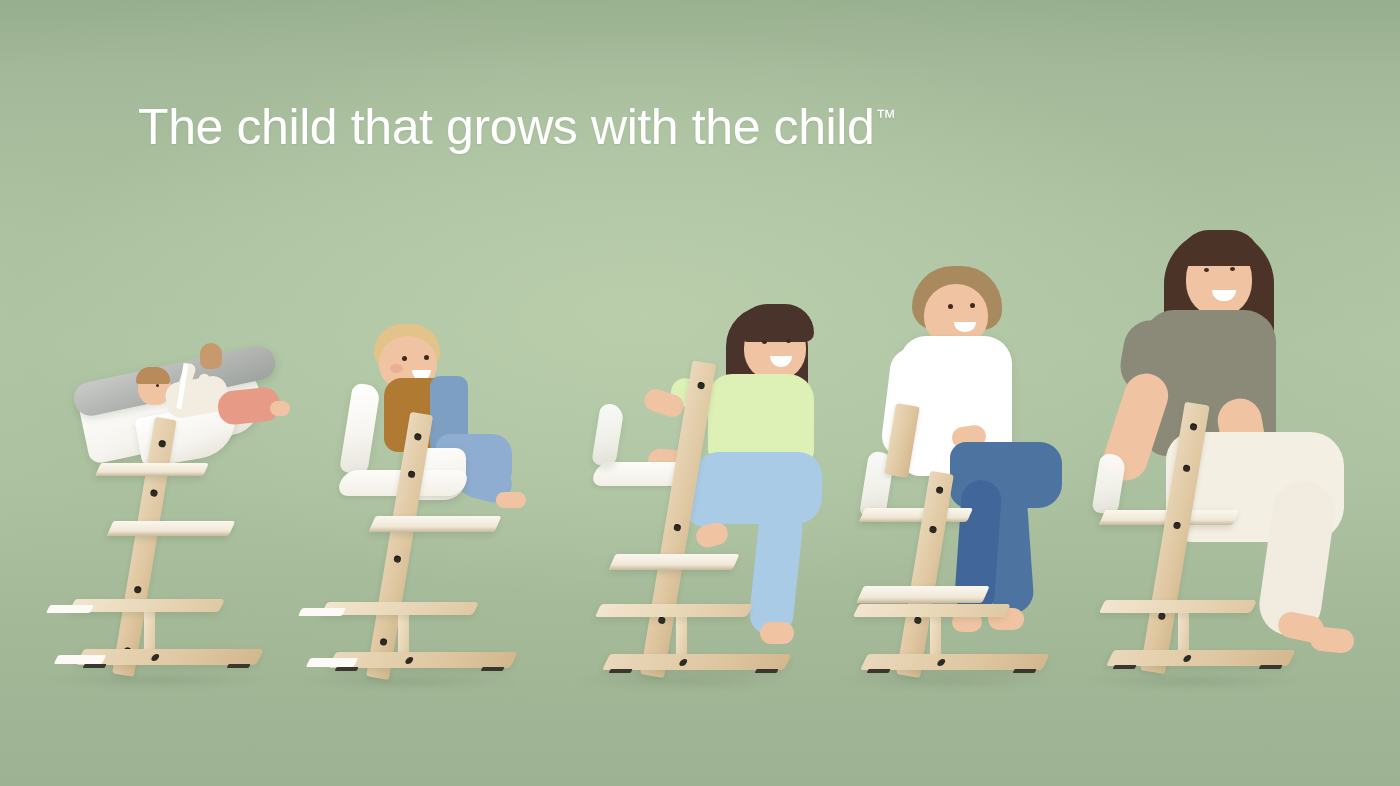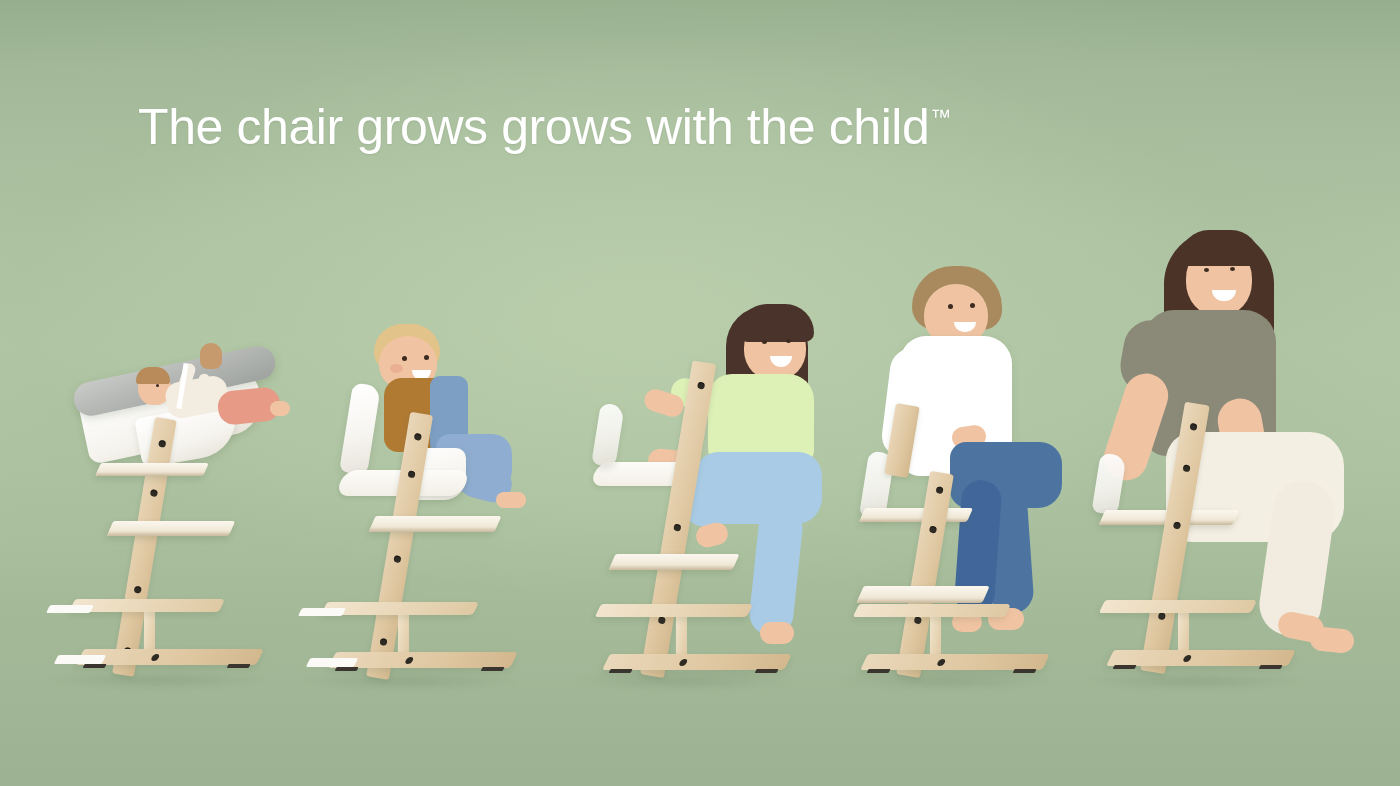--- a/index.html
+++ b/index.html
@@ -154,21 +154,21 @@
     border-radius:50%;
     background:radial-gradient(ellipse at center, rgba(108,130,100,.26) 0%, rgba(108,130,100,0) 72%);
     filter:blur(2px);
   }
 </style>
 </head>
 <body>
 
 <div id="hero">
 
-  <h1 class="headline"><span>The chair grows grows with the child</span><span class="tm">™</span></h1>
+  <h1 class="headline"><span>The child that grows with the child</span><span class="tm">™</span></h1>
 
   <div class="chair" style="left:40px; top:355px; width:250px; height:330px;">
     <div class="ground-shadow" style="left:10px; top:316px; width:215px; height:18px;"></div>
 
     <div class="newborn-shell" style="left:42px; top:24px; width:180px; height:68px; transform:rotate(-12deg);"></div>
     <div class="newborn-pad" style="left:32px; top:9px; width:205px; height:34px; transform:rotate(-12deg);"></div>
     <div class="newborn-shell" style="left:98px; top:55px; width:100px; height:50px; border-radius:6px 8px 40px 10px; transform:rotate(-10deg);"></div>
 
     <div class="person" style="left:70px; top:10px; width:180px; height:95px;">
       <div class="head skin-lt" style="left:28px; top:6px; width:33px; height:34px;"></div>

